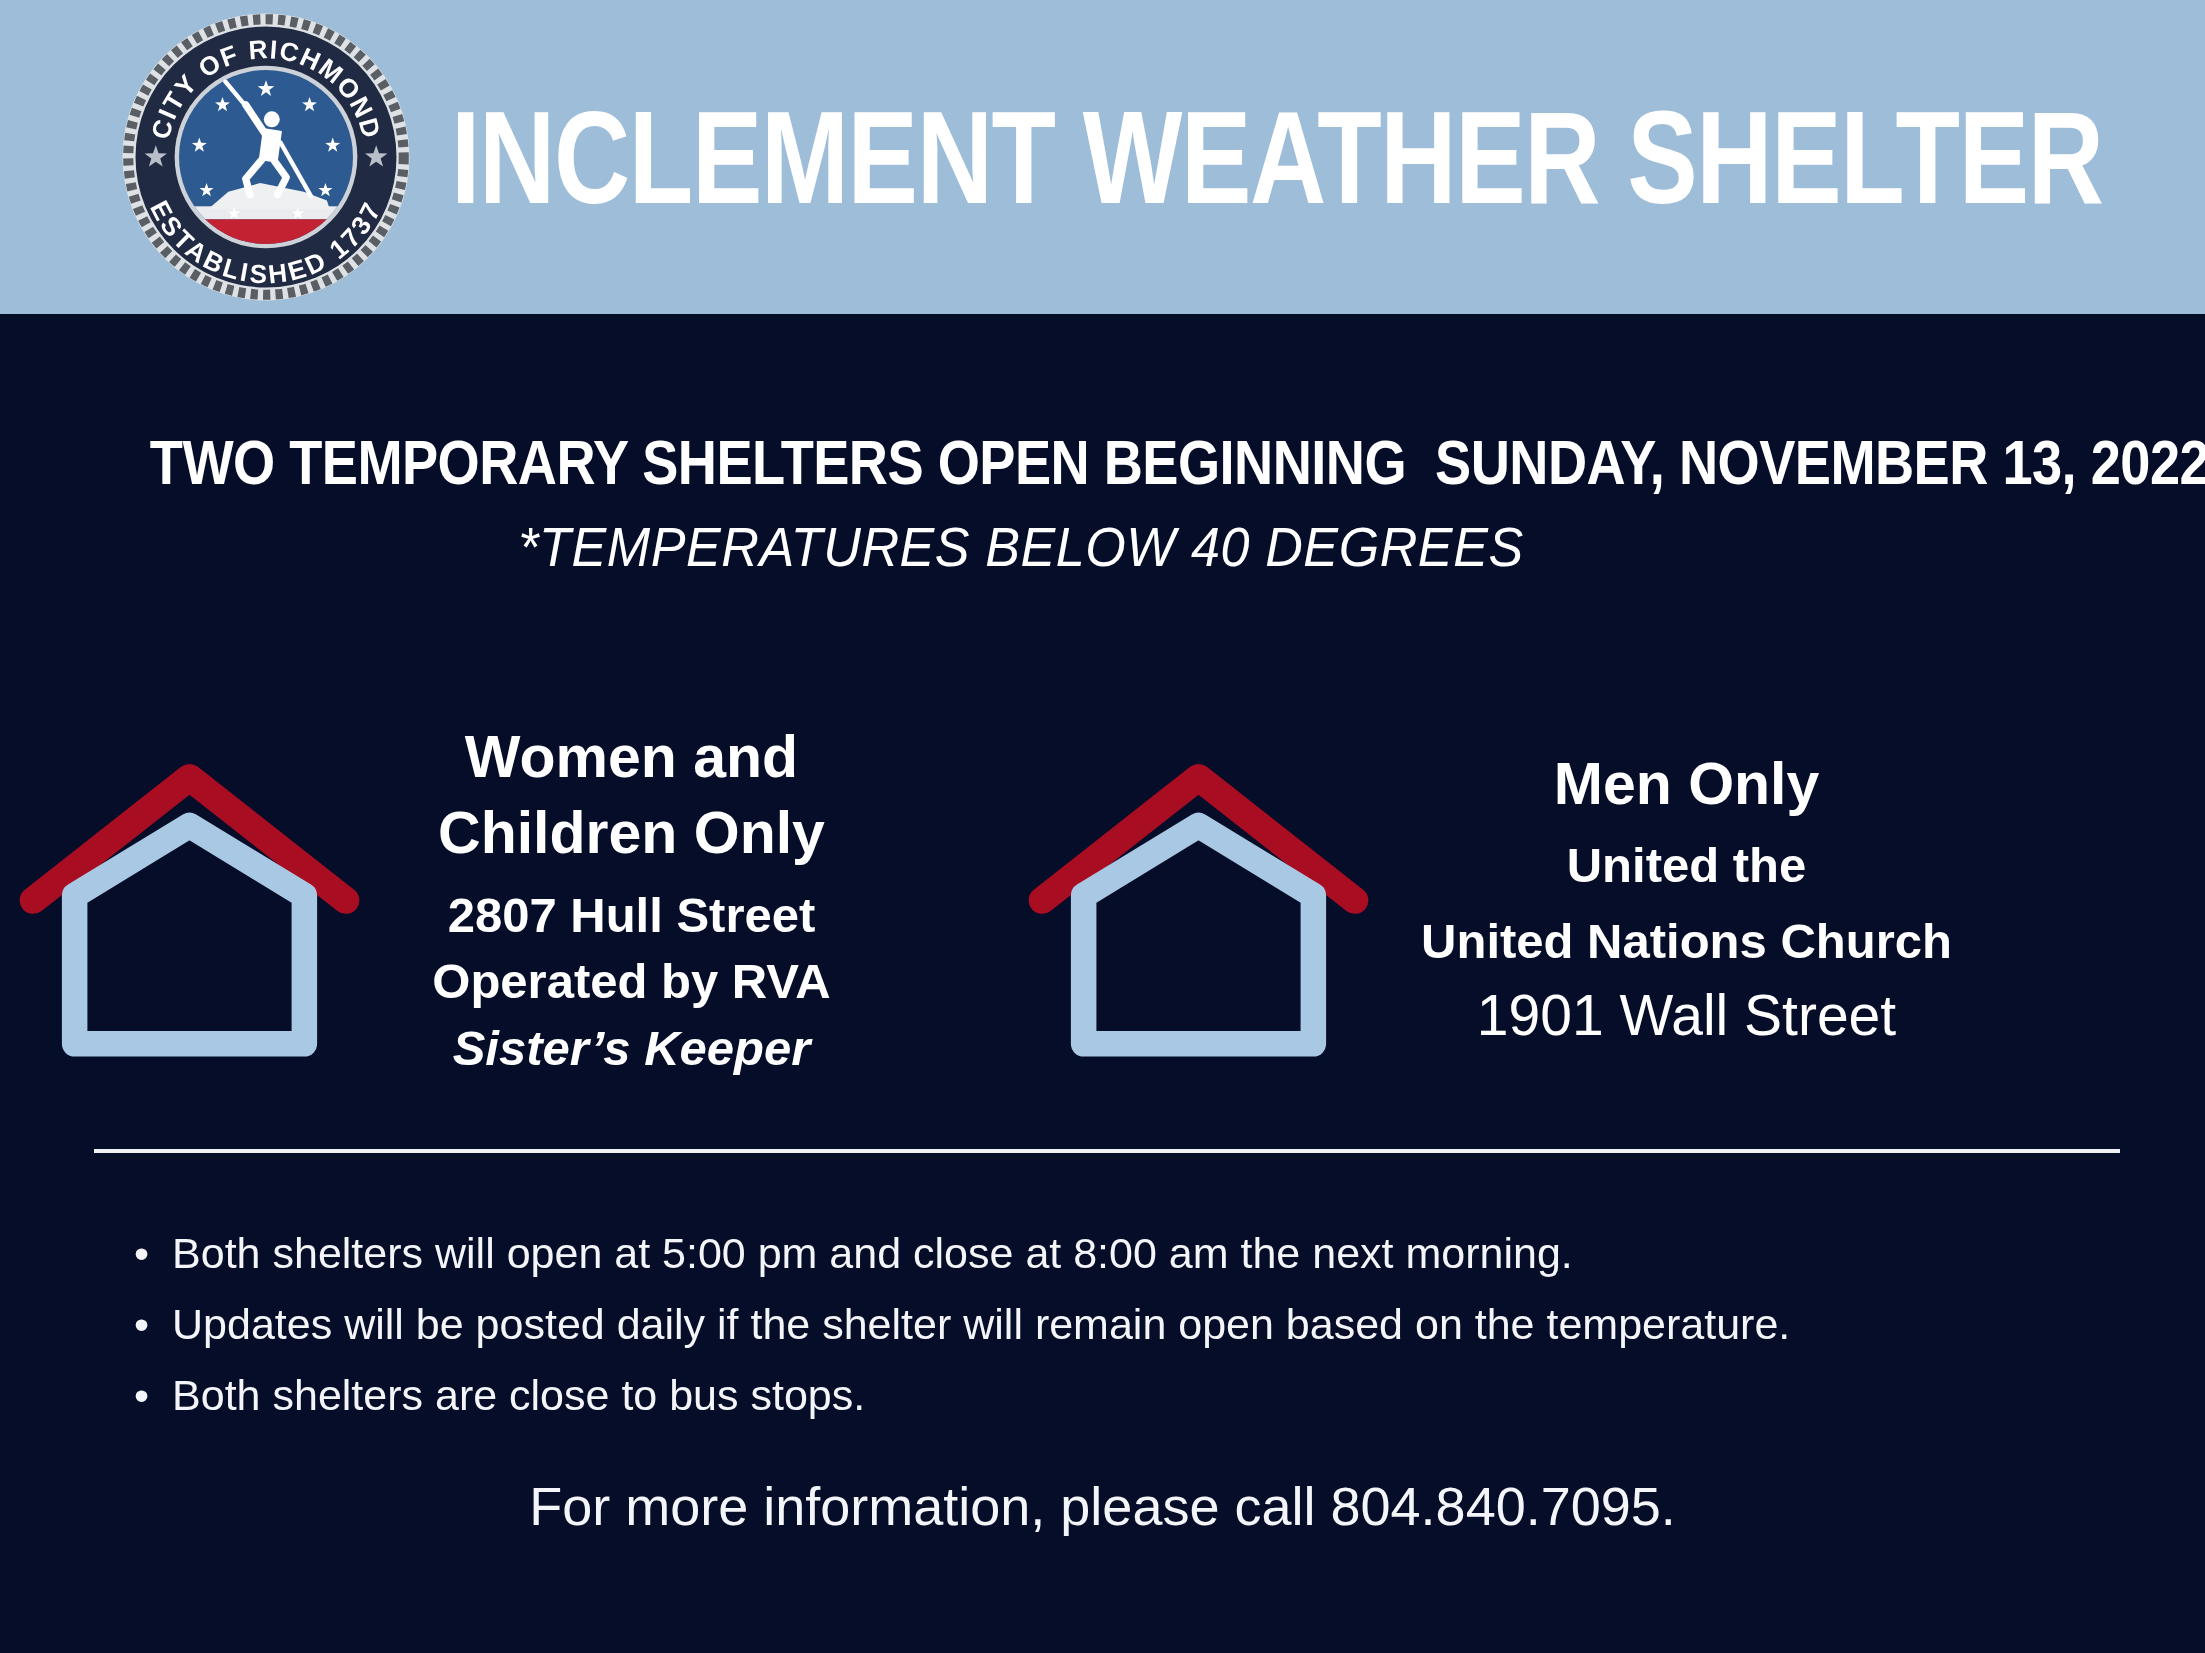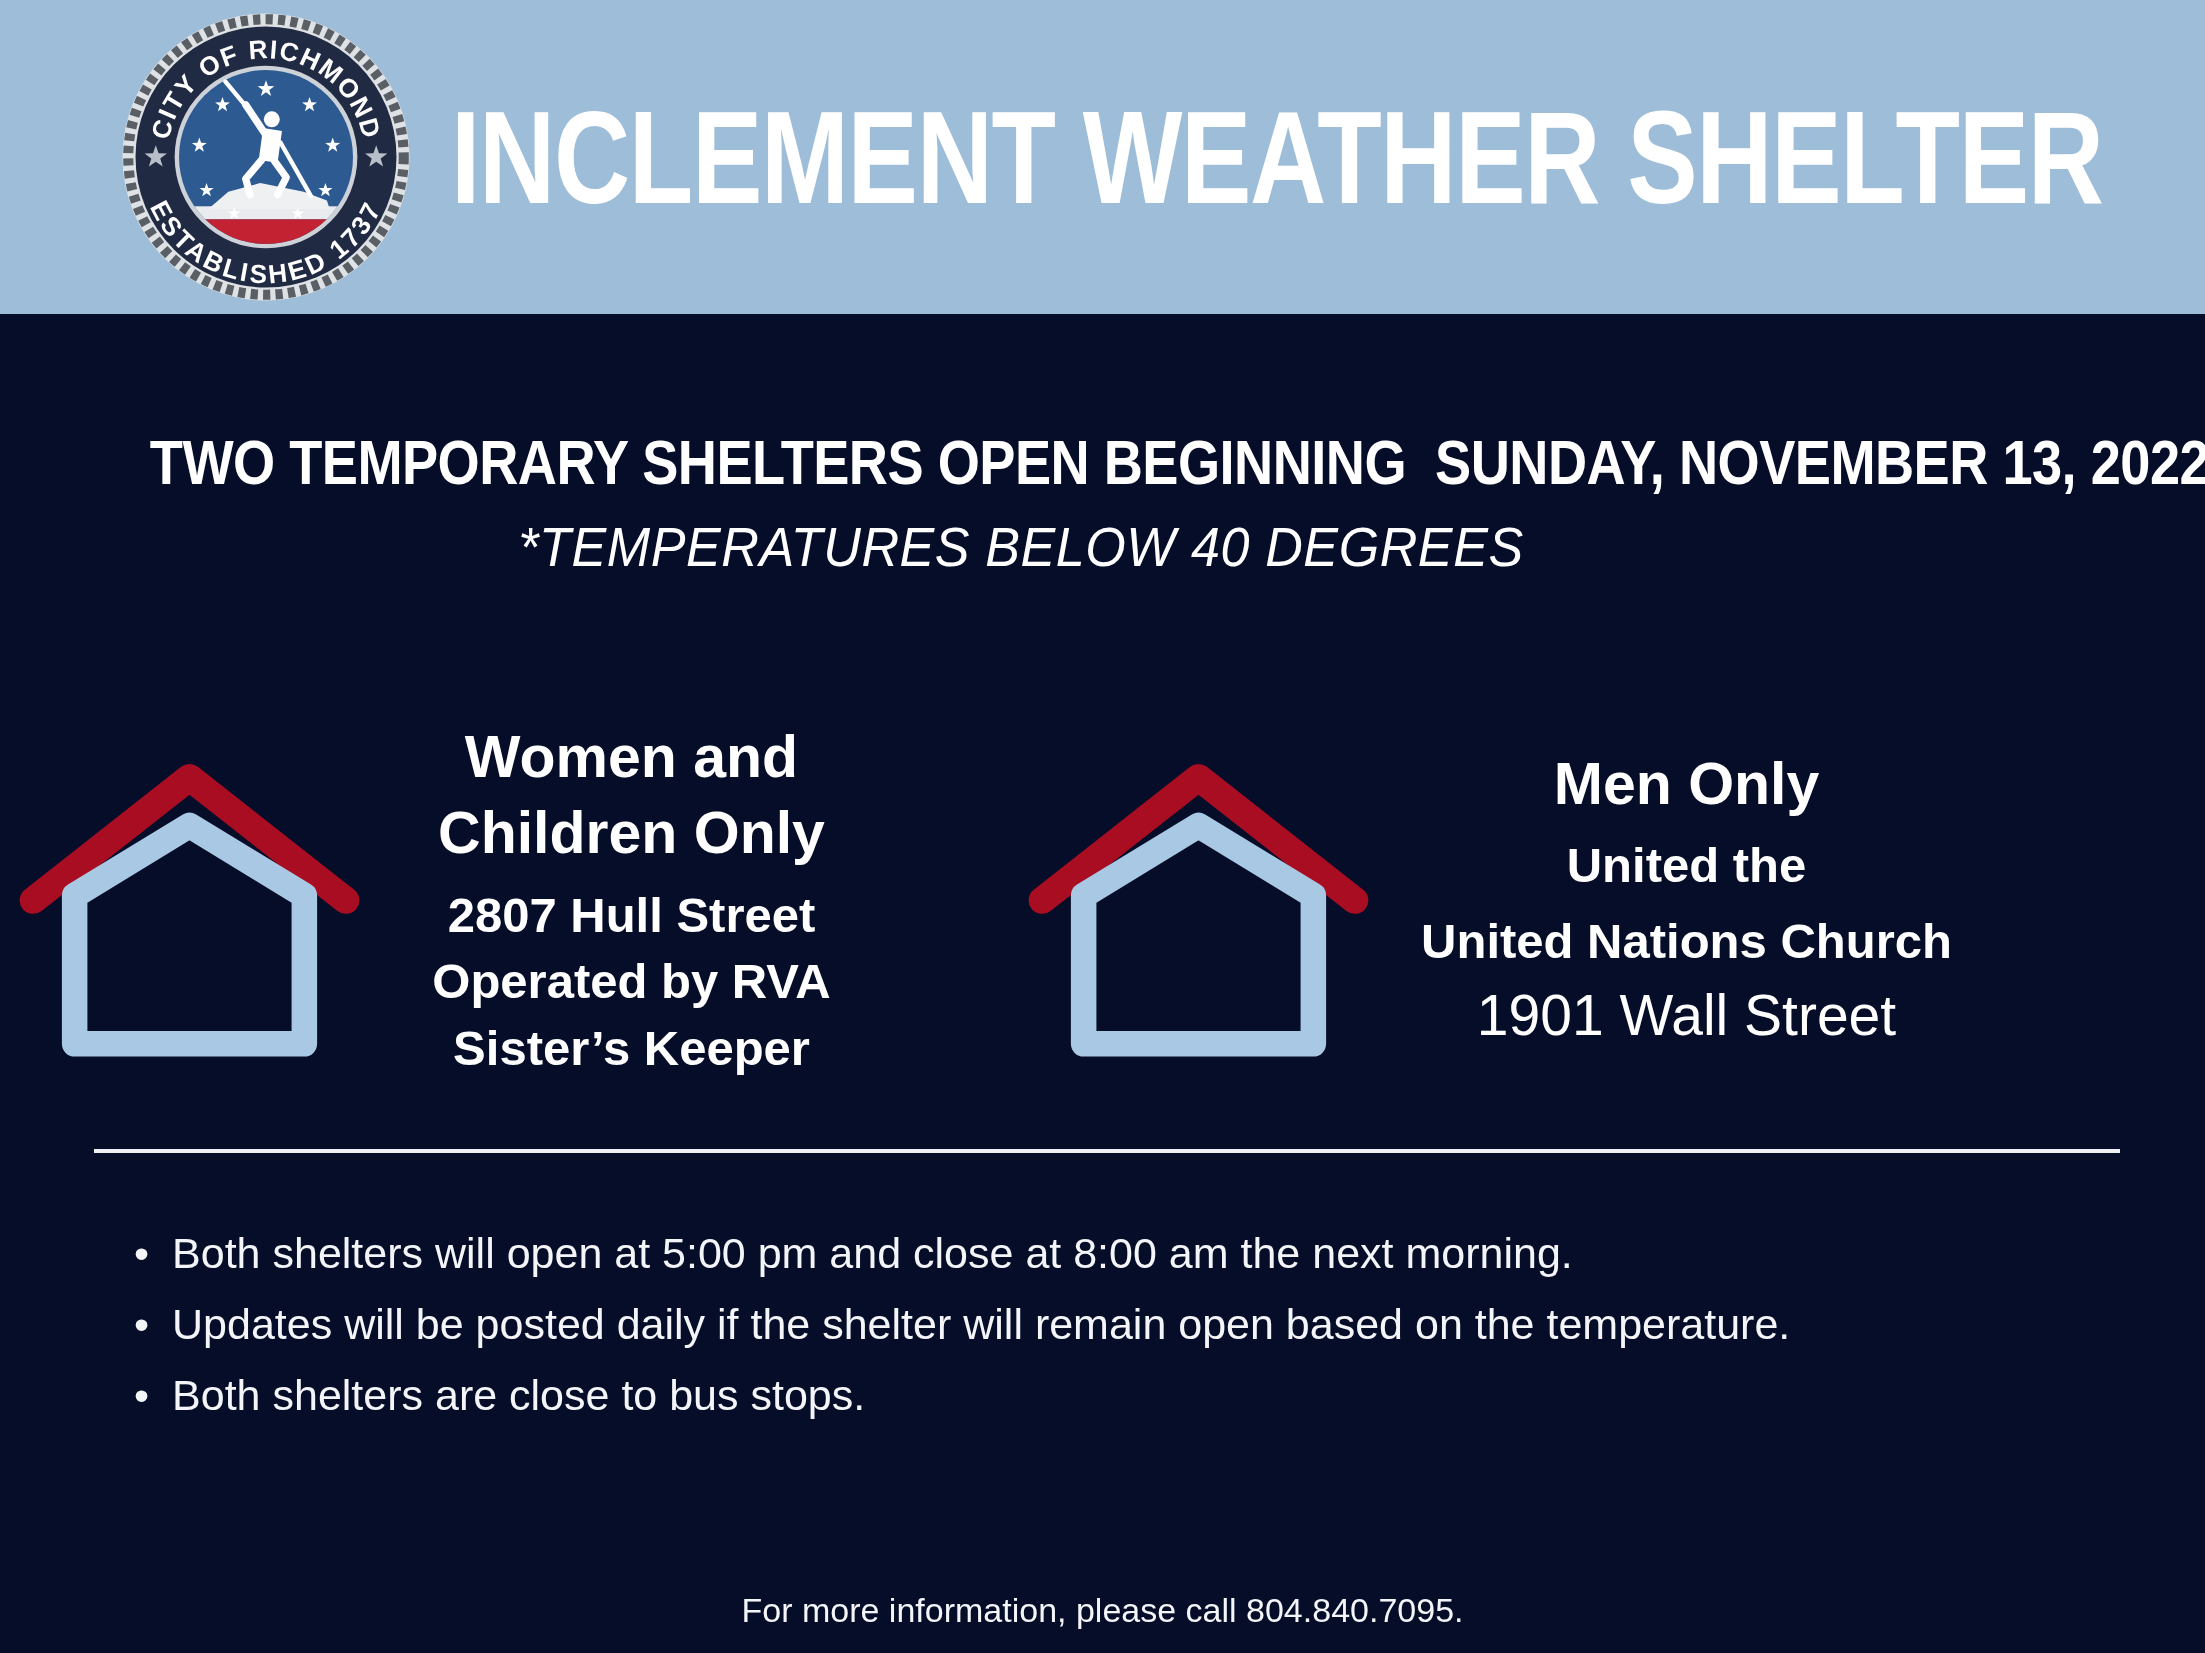--- a/index.html
+++ b/index.html
@@ -57,22 +57,22 @@
   
   .notes {
     position:absolute; top:1230px; left:134px; right:92px;
     list-style:none; margin:0; padding:0; color:#f3f5f8;
   }
   .notes li { display:flex; gap:23px; font-size:43px; line-height:1.07; margin-bottom:25px; }
   .bullet { flex:none; }
 
   
   .footer {
-    position:absolute; top:1591px; left:0; width:2205px; text-align:center;
-    font-size:34px; color:#f3f5f8;
+    position:absolute; top:1475px; left:0; width:2205px; text-align:center;
+    font-size:54px; color:#f3f5f8;
   }
 </style>
 </head>
 <body>
 
 <div class="poster">
 
   <header class="band">
     <svg class="seal" viewBox="0 0 200 200">
       <defs>
@@ -144,21 +144,21 @@
     <div class="group">
       <svg class="house" viewBox="0 0 220 205">
         <path d="M 12,103 L 110,26 L 208,103" fill="none" stroke="#a80d22" stroke-width="17" stroke-linecap="round" stroke-linejoin="round"></path>
         <path d="M 38,193 L 38,100 L 110,56 L 182,100 L 182,193 Z" fill="none" stroke="#a8c8e4" stroke-width="16" stroke-linecap="round" stroke-linejoin="round"></path>
       </svg>
       <div class="sheltertext left">
         <div class="stitle">Women and</div>
         <div class="stitle">Children Only</div>
         <div class="sdetail">2807 Hull Street</div>
         <div class="sdetail" style="margin-top:4.6px;">Operated by RVA</div>
-        <div class="sdetail" style="margin-top:4.6px;">Sister’s Keeper</div>
+        <div class="sdetail" style="margin-top:4.6px;font-style:italic;">Sister’s Keeper</div>
       </div>
     </div>
 
     <div class="group">
       <svg class="house" viewBox="0 0 220 205">
         <path d="M 12,103 L 110,26 L 208,103" fill="none" stroke="#a80d22" stroke-width="17" stroke-linecap="round" stroke-linejoin="round"></path>
         <path d="M 38,193 L 38,100 L 110,56 L 182,100 L 182,193 Z" fill="none" stroke="#a8c8e4" stroke-width="16" stroke-linecap="round" stroke-linejoin="round"></path>
       </svg>
       <div class="sheltertext right">
         <div class="stitle">Men Only</div>

